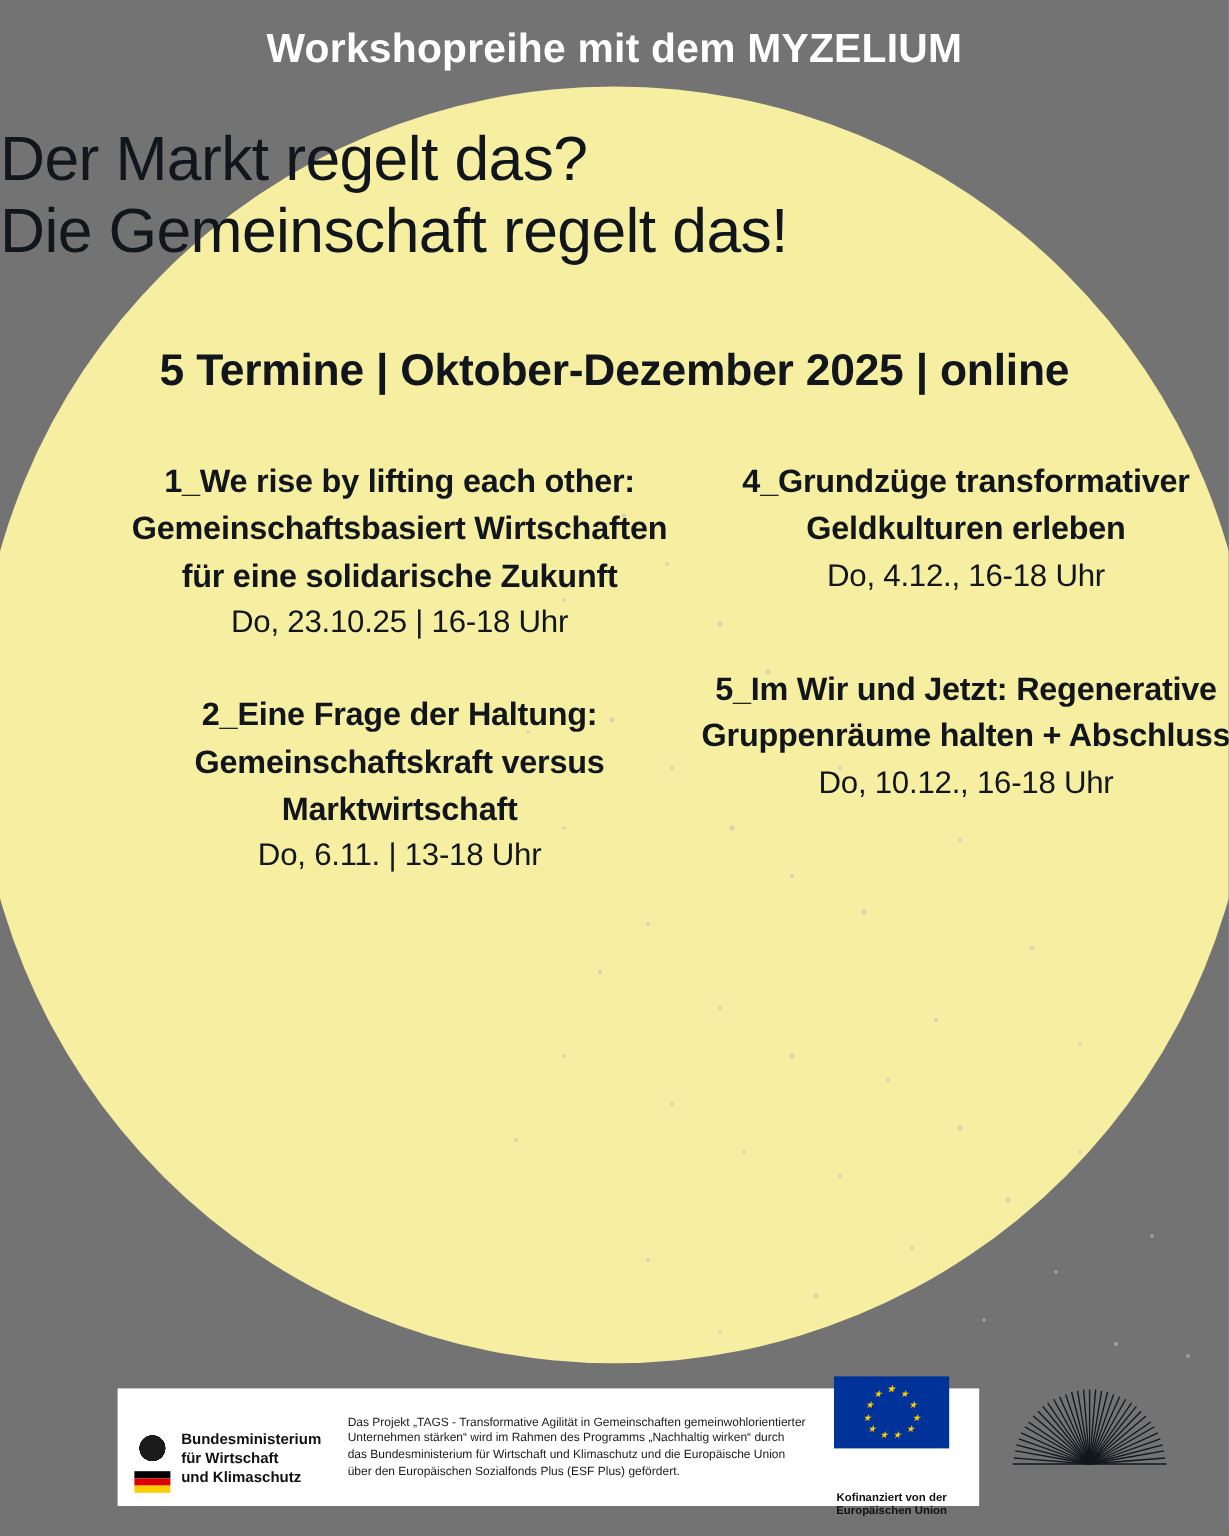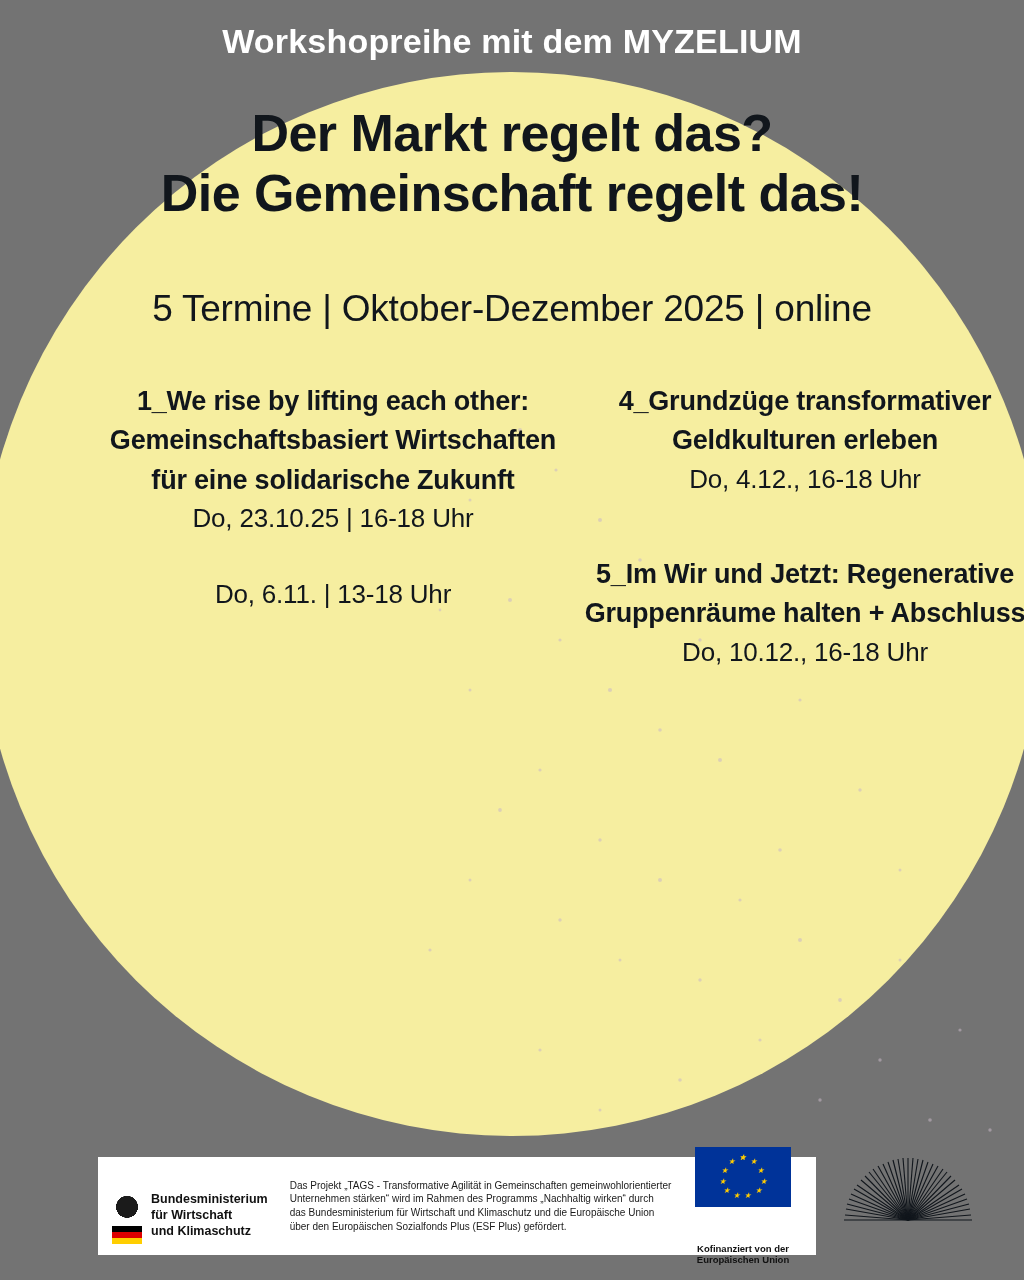--- a/index.html
+++ b/index.html
@@ -50,39 +50,38 @@
     color: #ffffff;
     font-size: 34px;
     font-weight: bold;
     letter-spacing: 0.2px;
   }
   .headline {
     position: absolute;
     top: 103px;
     left: 0;
     width: 1024px;
-    text-align: center;
     color: #11161c;
     font-size: 52px;
-    font-weight: bold;
+    font-weight: normal;
     line-height: 1.16;
     letter-spacing: -0.5px;
   }
   .headline .l2 {
     display: block;
   }
   .subline {
     position: absolute;
     top: 288px;
     left: 0;
     width: 1024px;
     text-align: center;
     color: #11161c;
     font-size: 37px;
-    font-weight: normal;
+    font-weight: bold;
     letter-spacing: -0.2px;
   }
   .cols {
     position: absolute;
     top: 382px;
     left: 0;
     width: 1024px;
     height: 760px;
     text-align: center;
   }
@@ -285,20 +284,21 @@
     <div class="subline">5 Termine | Oktober-Dezember 2025 | online</div>
 
     <div class="cols">
 
       <div class="col col-left">
         <div class="item">
           <div class="item-title">1_We rise by lifting each other: Gemeinschaftsbasiert Wirtschaften für eine solidarische Zukunft</div>
           <div class="item-date">Do, 23.10.25 | 16-18 Uhr</div>
         </div>
         <div class="item">
+          <div class="item-title">2_Eine Frage der Haltung: Gemeinschaftskraft versus Marktwirtschaft</div>
           <div class="item-date">Do, 6.11. | 13-18 Uhr</div>
         </div>
       </div>
 
       <div class="col col-right">
         <div class="item">
           <div class="item-title">4_Grundzüge transformativer Geldkulturen erleben</div>
           <div class="item-date">Do, 4.12., 16-18 Uhr</div>
         </div>
         <div class="item" style="margin-top:56px">

